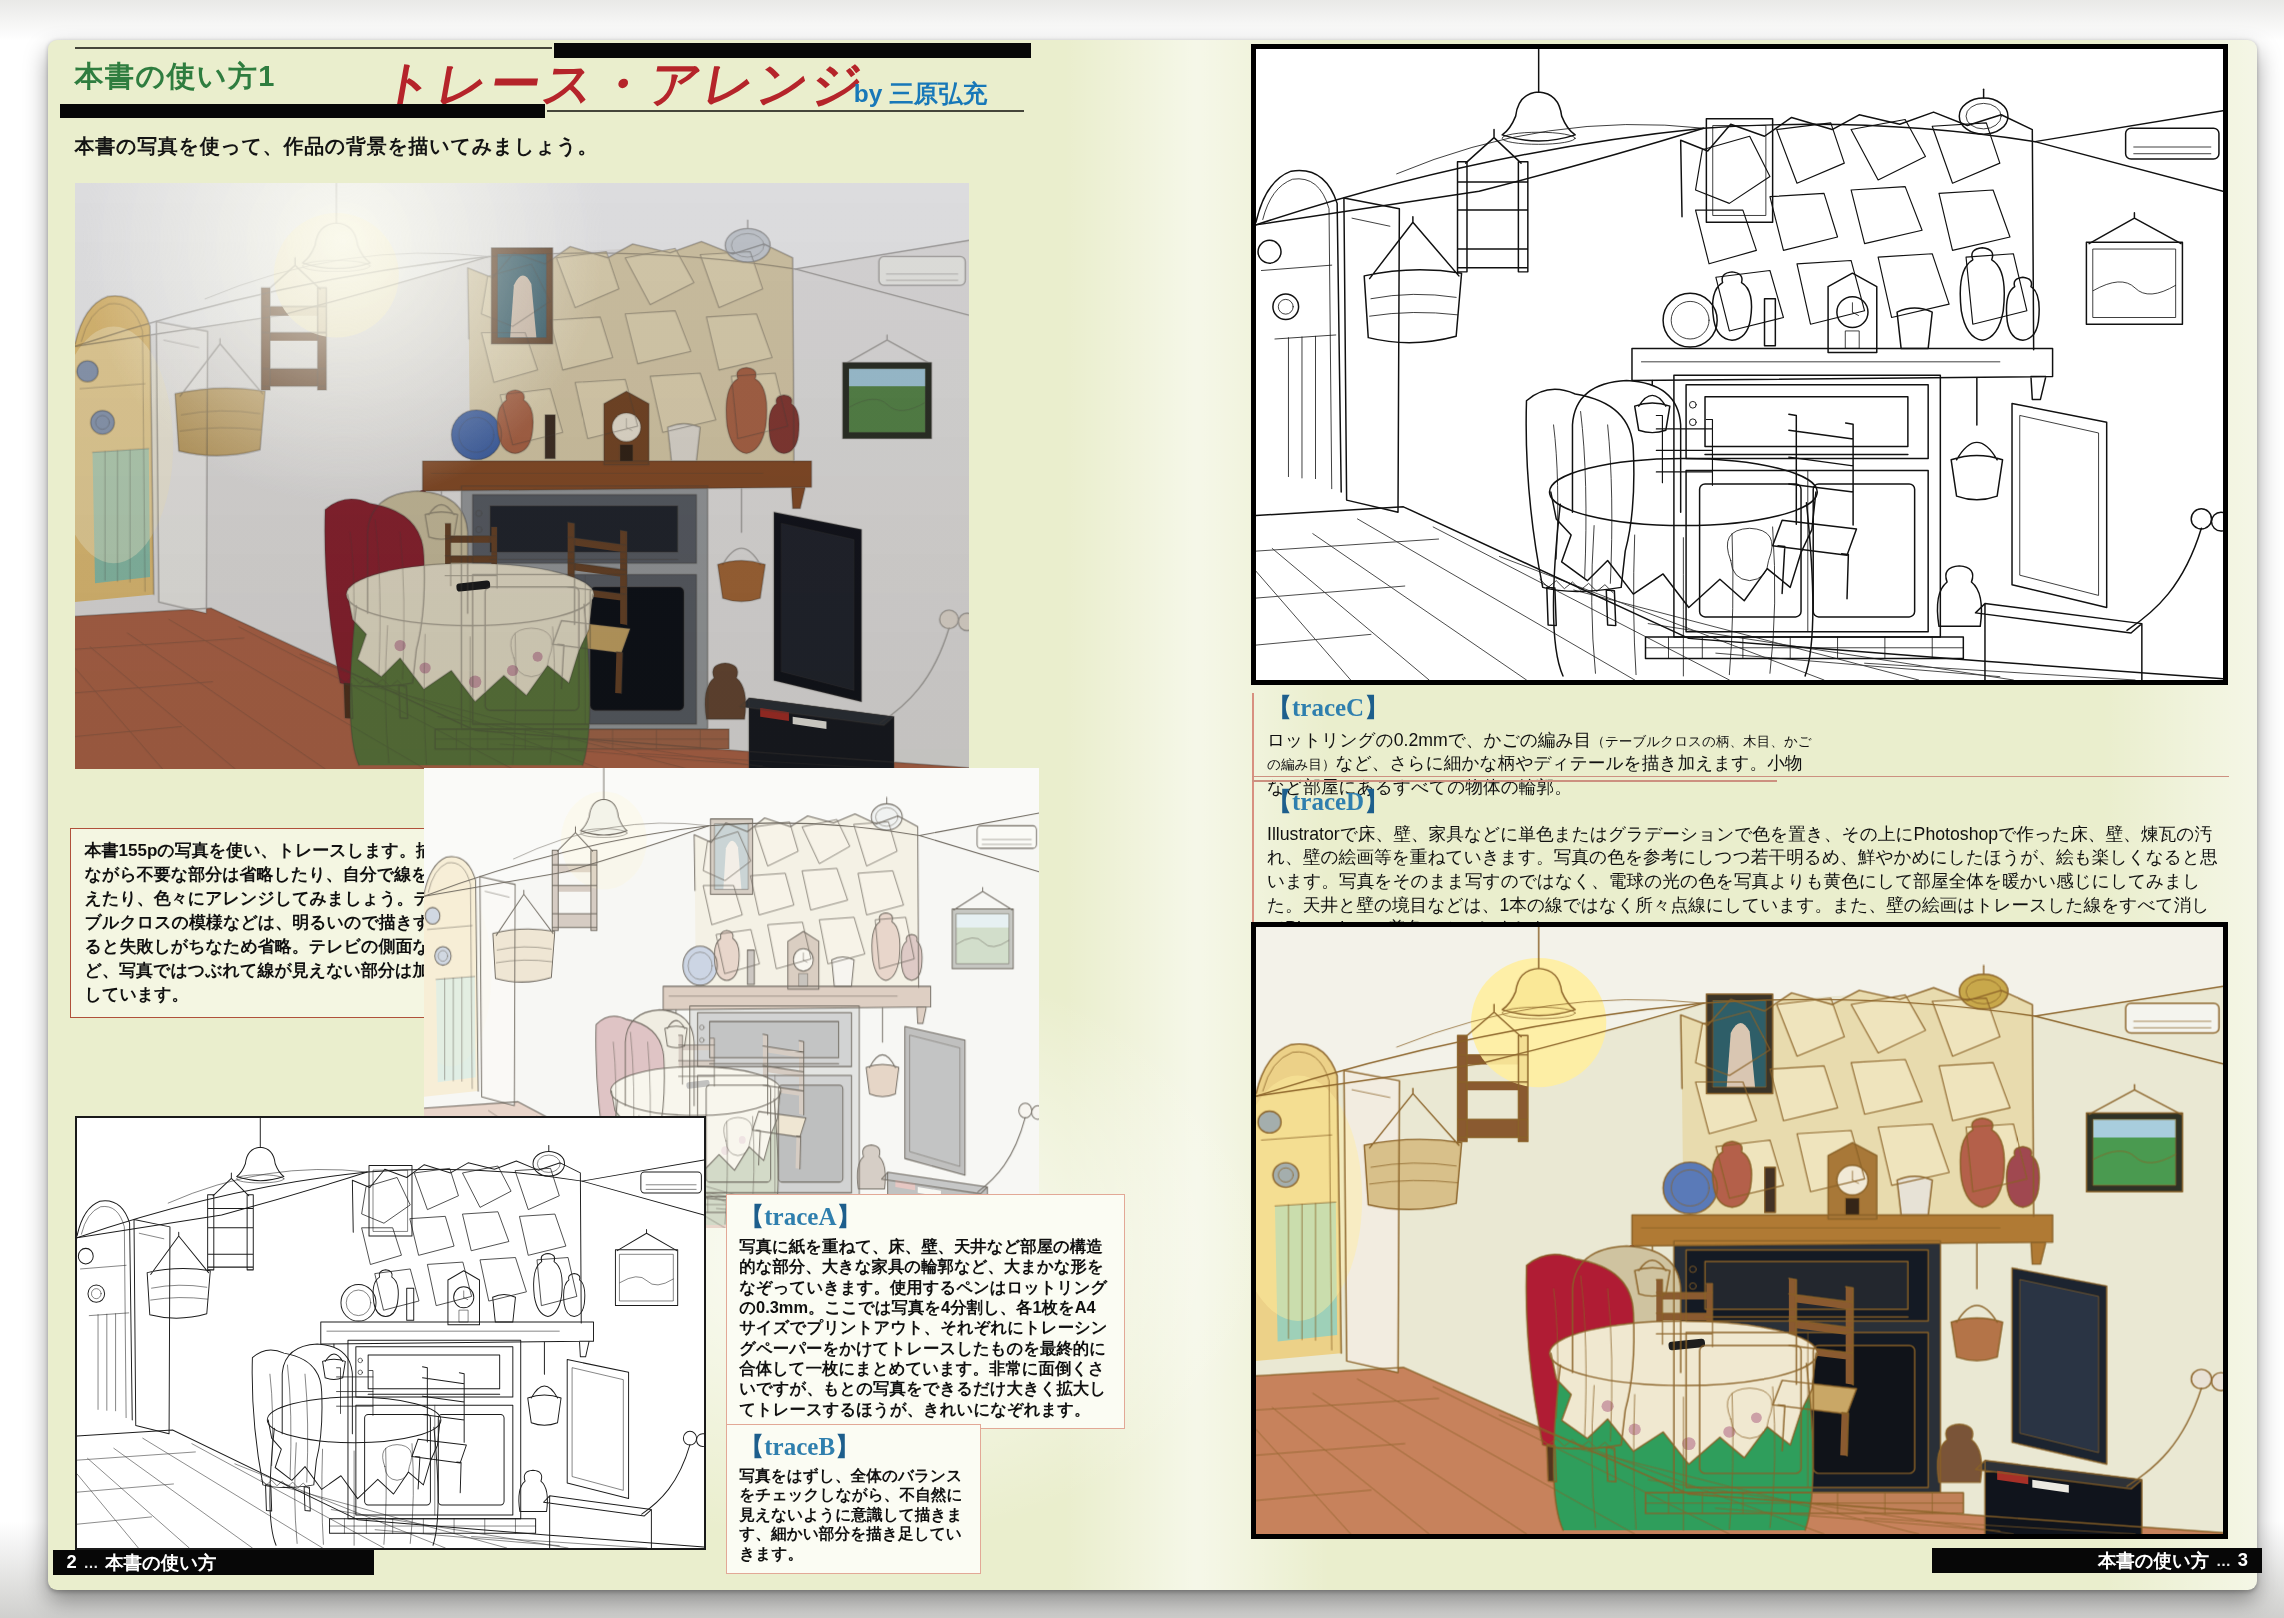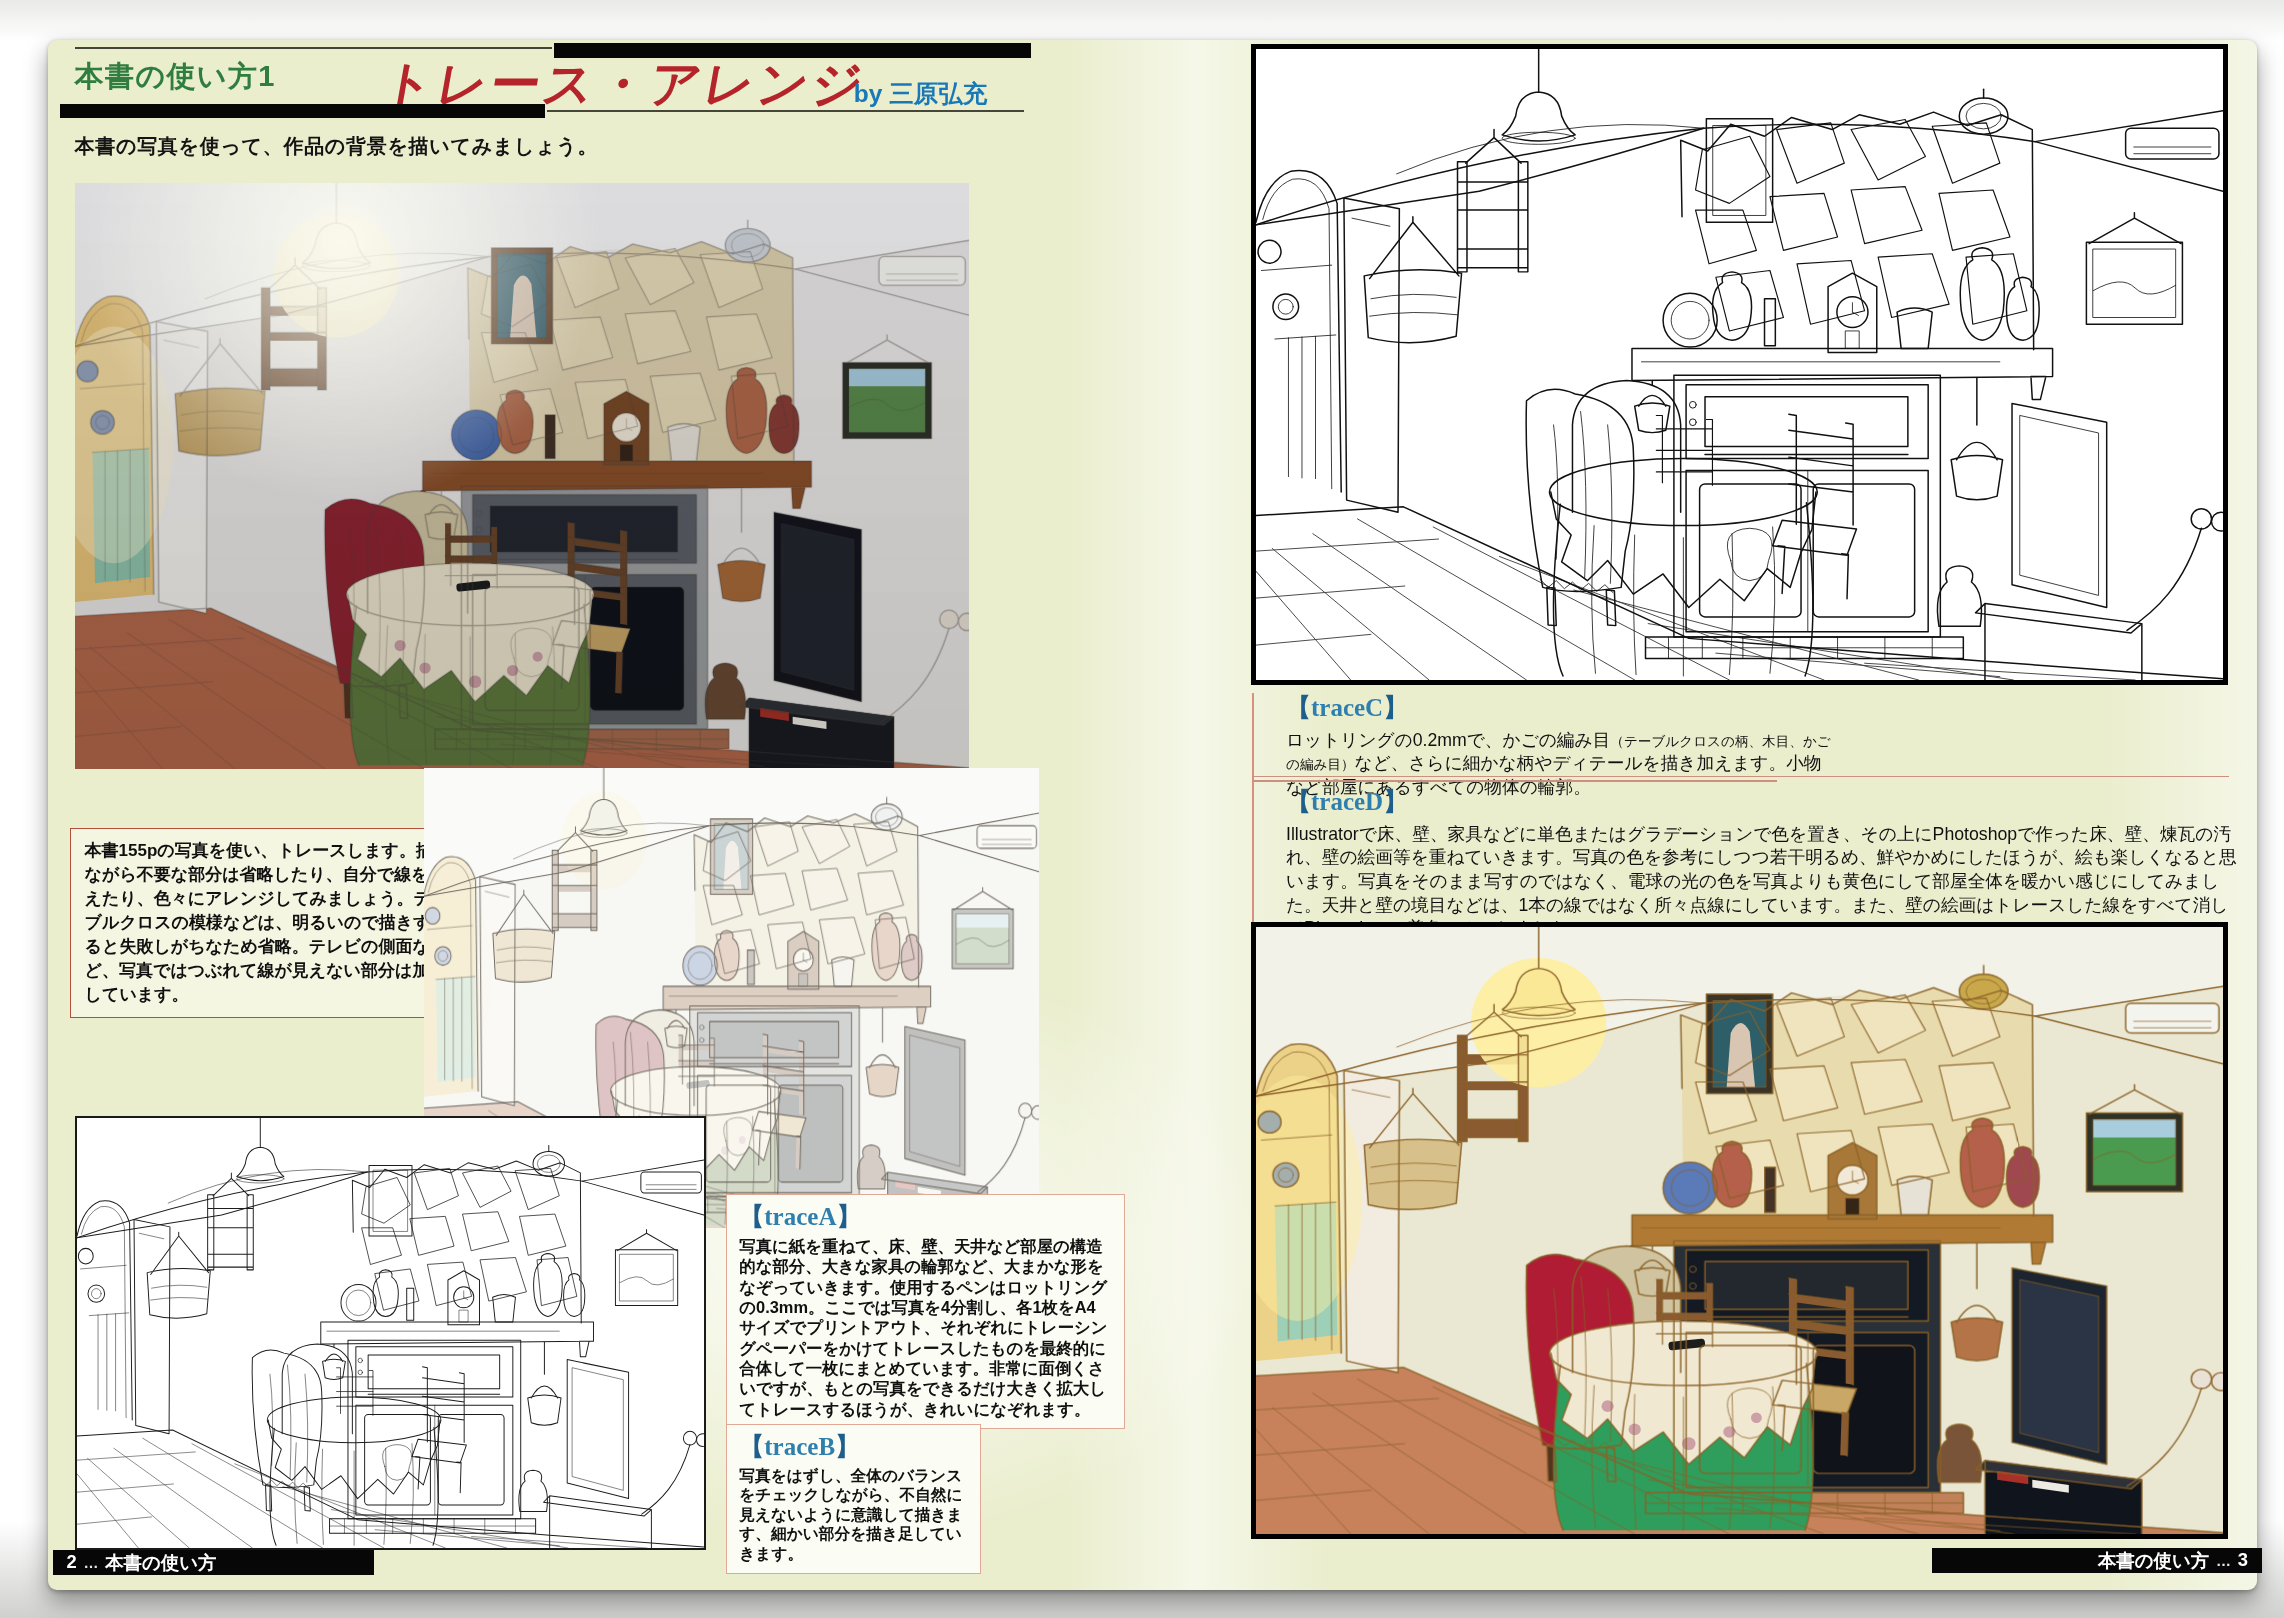--- a/index.html
+++ b/index.html
@@ -22,21 +22,21 @@
     transform:skewX(-10deg);letter-spacing:2.7px;white-space:nowrap;}
   .byline{font-size:24.5px;font-weight:bold;color:#1878b8;text-align:center;white-space:nowrap;}
   .lede{font-size:20px;font-weight:bold;color:#141414;letter-spacing:0.7px;}
   
   .note-box{border:1.4px solid #b0503a;background:rgba(252,253,244,.55);
     font-size:17px;line-height:1.42;font-weight:600;color:#101010;padding:9.5px 13.6px;}
   .trace-box{border:1.4px solid #e2a896;background:#fbfcf3;padding:6.8px 12.3px 9.5px 12.3px;color:#101010;}
   .h-trace{font-family:"Liberation Serif",serif;font-size:25px;font-weight:bold;color:#2f7fae;line-height:1.2;}
   .h-trace .bk{color:#1d5e8c;}
   .trace-box .body{font-size:16.4px;line-height:1.24;font-weight:600;margin-top:4.1px;}
-  .sec{border-left:2px solid #d89080;padding-left:32px;color:#101010;}
+  .sec{border-left:2px solid #d89080;padding-left:13px;color:#101010;}
   .sec .body{font-size:17.7px;line-height:1.34;margin-top:5.5px;}
   .sec .small{font-size:13.6px;}
   .rule-pink{background:#cc9080;}
   
   .art{overflow:hidden;}
   .art svg{width:100%;height:100%;display:block;}
   .v-photo{background:#fdfdfb;
     --fillop:1;--lineop:.4;--line:#4a453e;--glowop:.85;
     --c-wall:#e9e7e4;--c-ceil:#f4f4f3;--c-floor:#b4684a;--c-kglow:#e8c478;--c-curtain:#8fc4ad;
     --c-doorw:#f3f1ec;--c-plate:#4466a8;--c-wood:#6a4528;--c-bag:#c8a86a;--c-frame:#6b4a2f;

